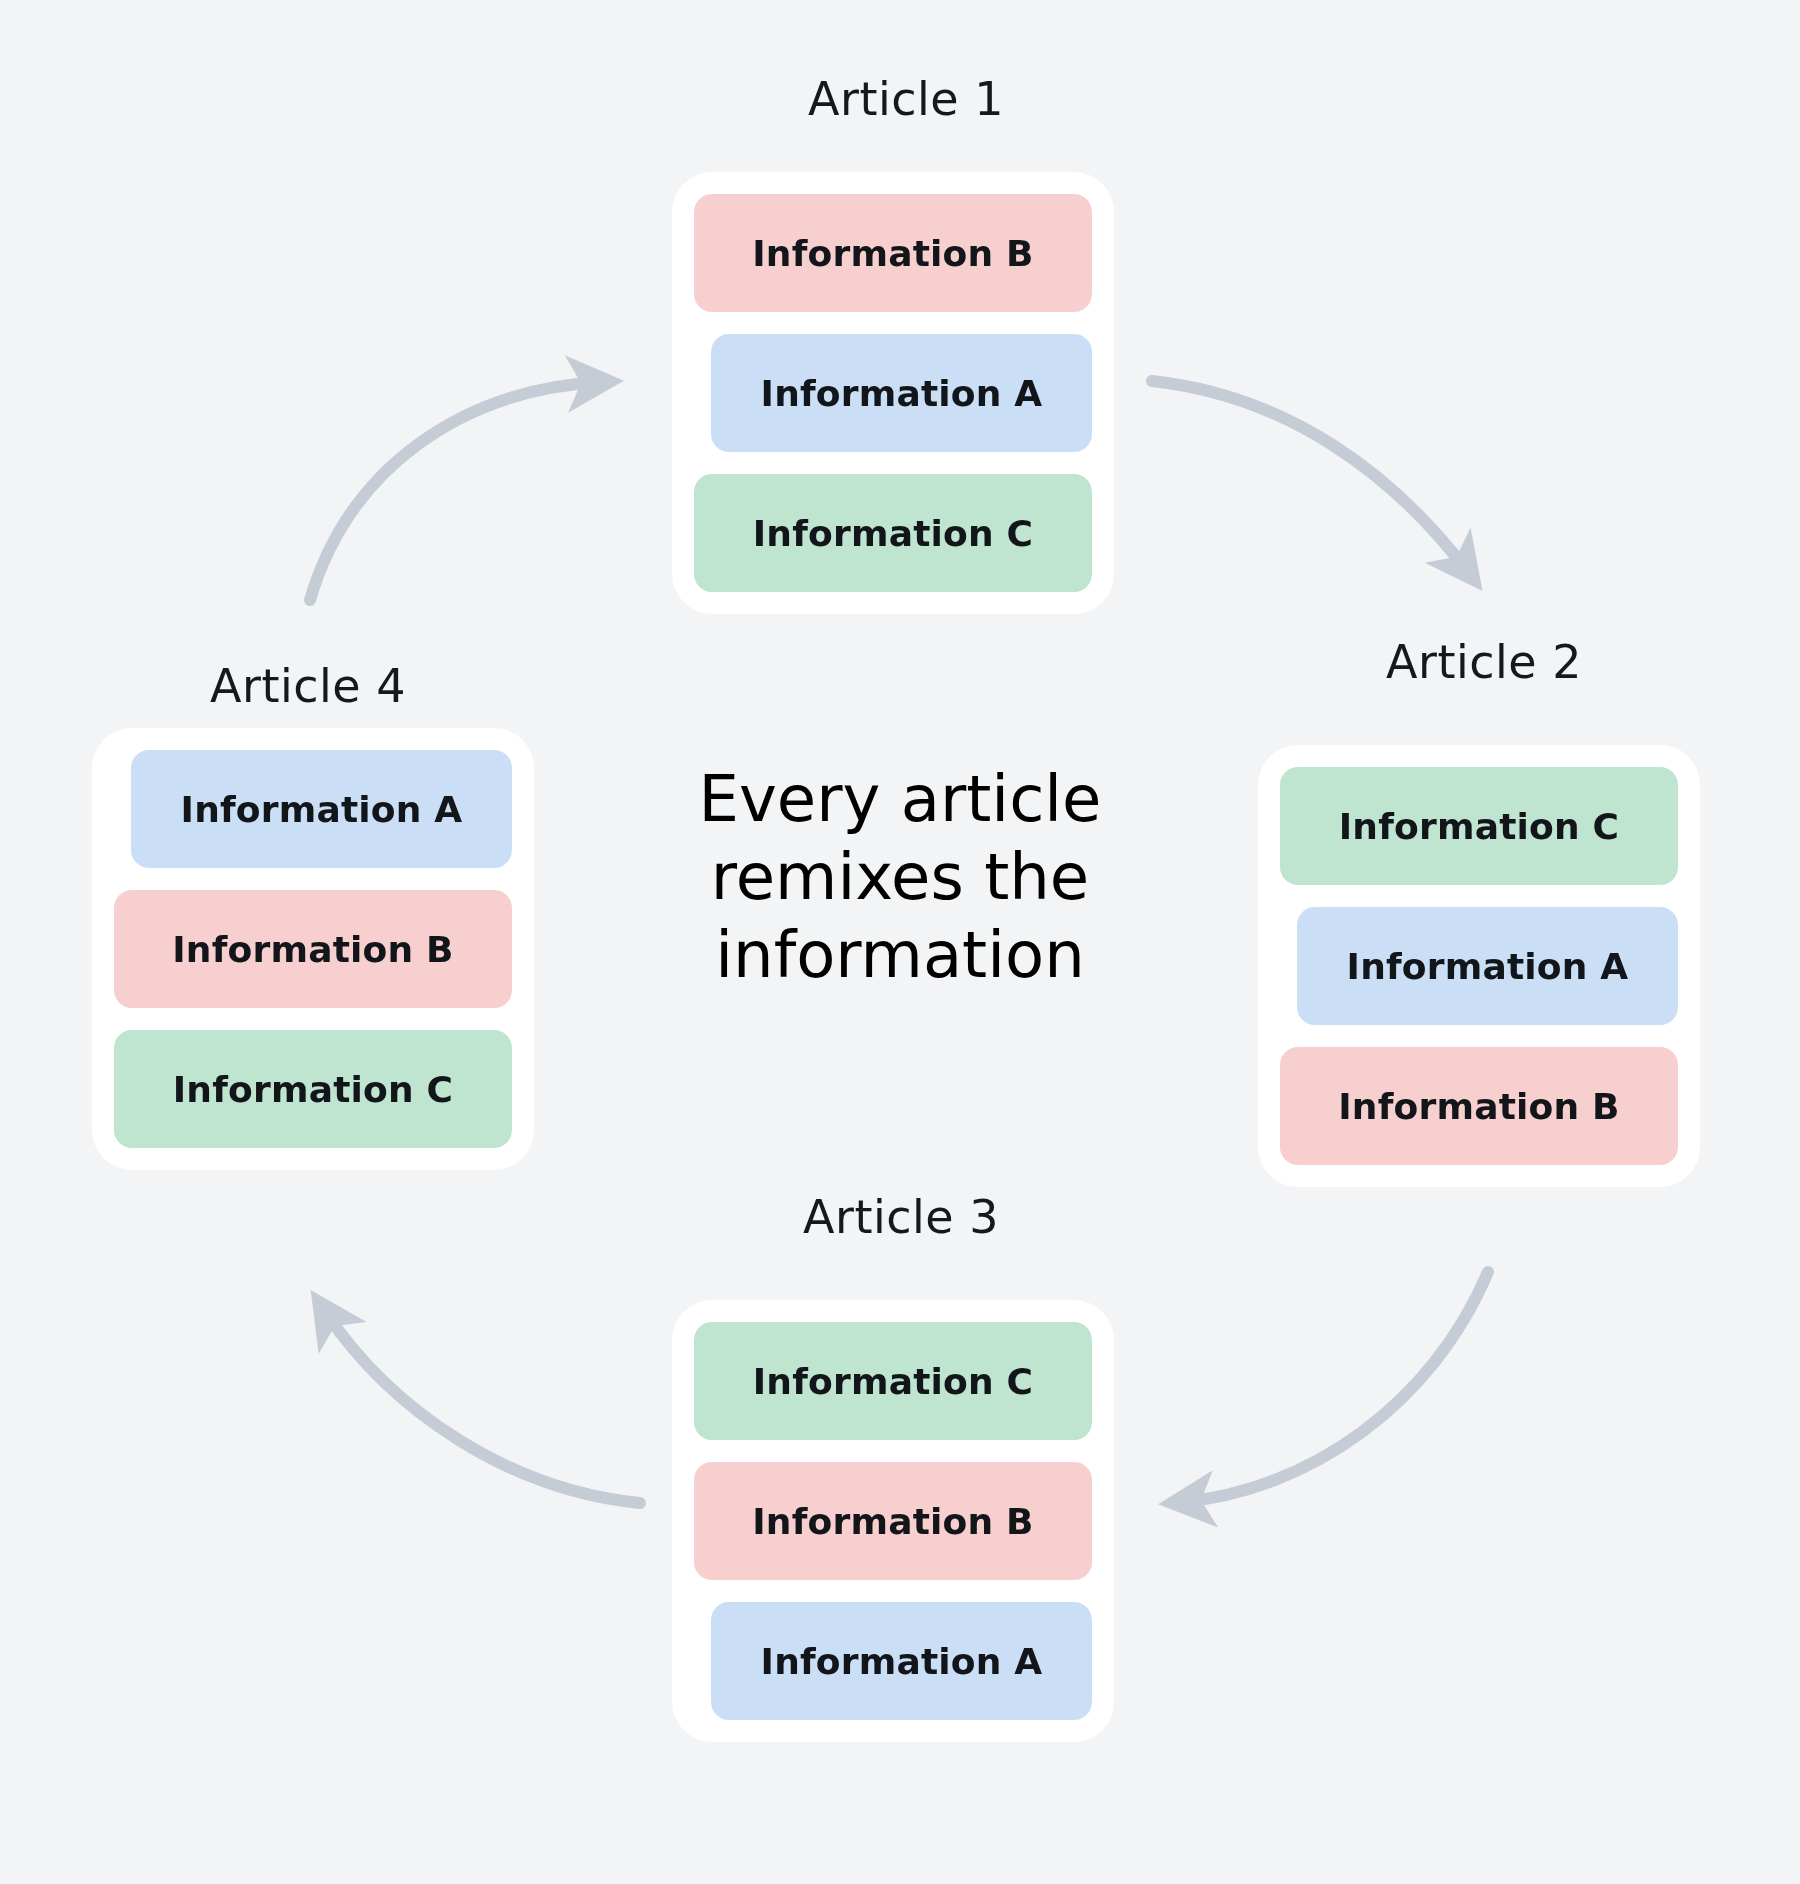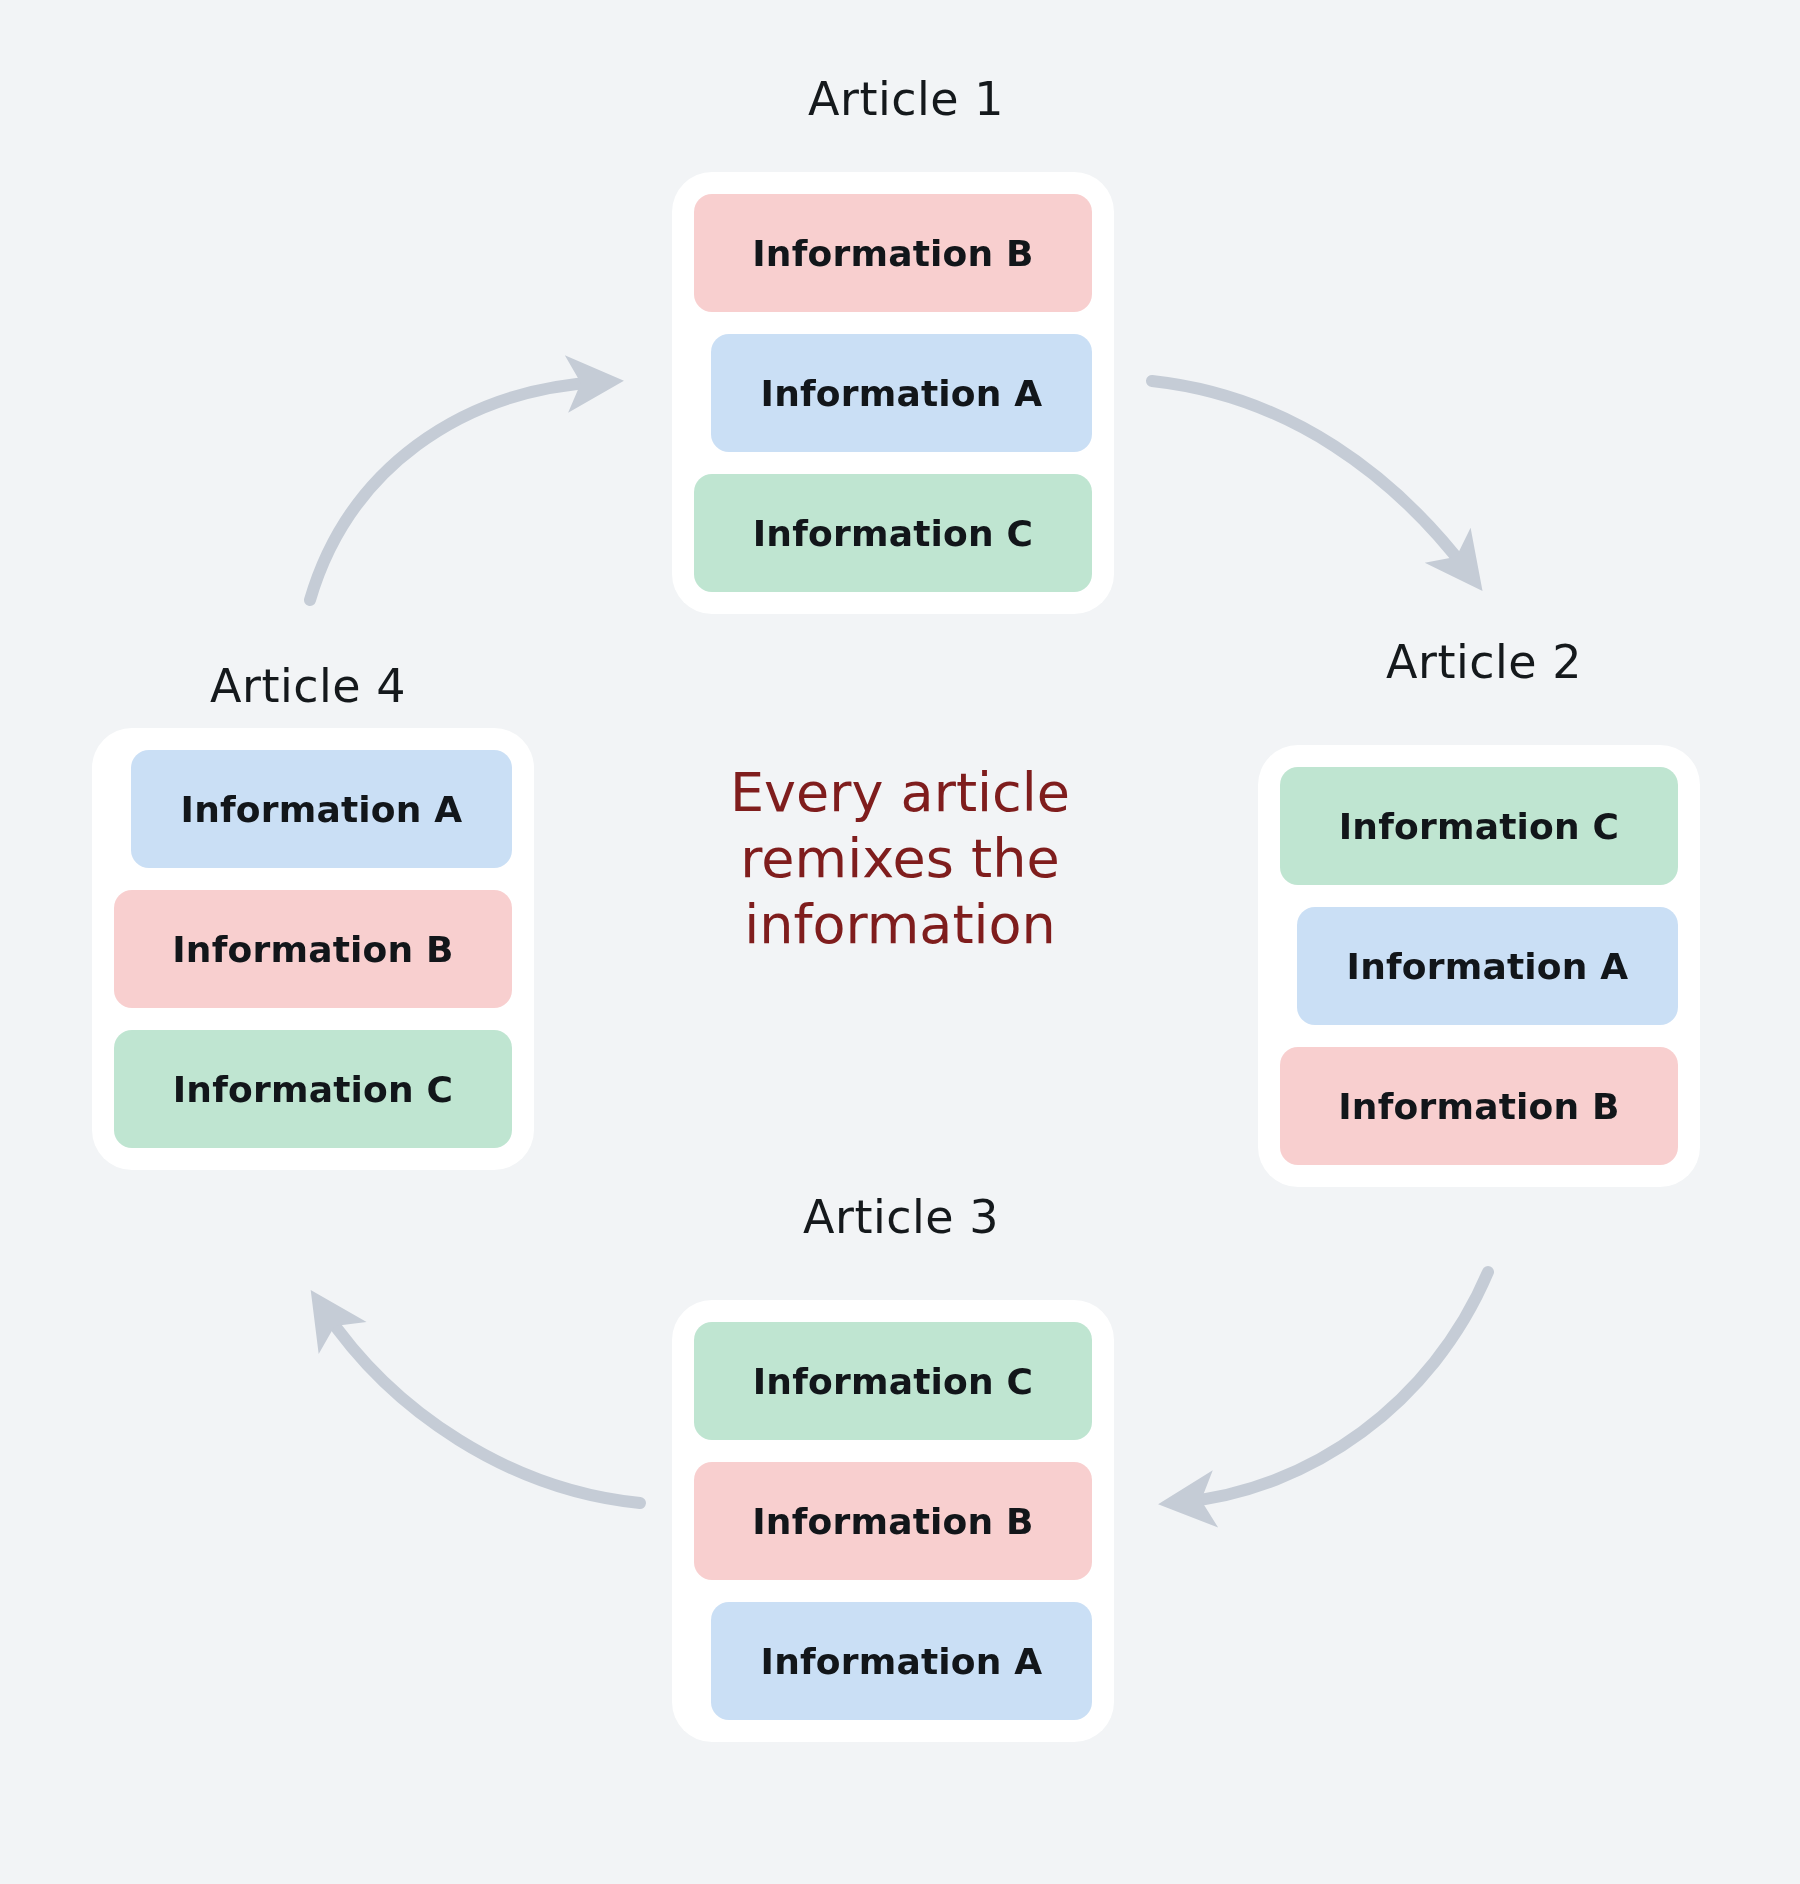--- a/index.html
+++ b/index.html
@@ -83,23 +83,23 @@
 
   
   #center-caption {
     position: absolute;
     left: 620px;
     top: 760px;
     width: 560px;
     text-align: center;
     font-family: "DejaVu Sans", sans-serif;
     font-weight: 400;
-    font-size: 54px;
+    font-size: 64px;
     line-height: 1.22;
-    color: #7f1d1d;
+    color: #000000;
     letter-spacing: 0px;
   }
   #center-caption .cap-line { display: block; }
 </style>
 </head>
 <body>
 
 <div id="stage">
 
   <svg id="arrows" viewBox="0 0 1800 1884" width="1800" height="1884" xmlns="http://www.w3.org/2000/svg">

